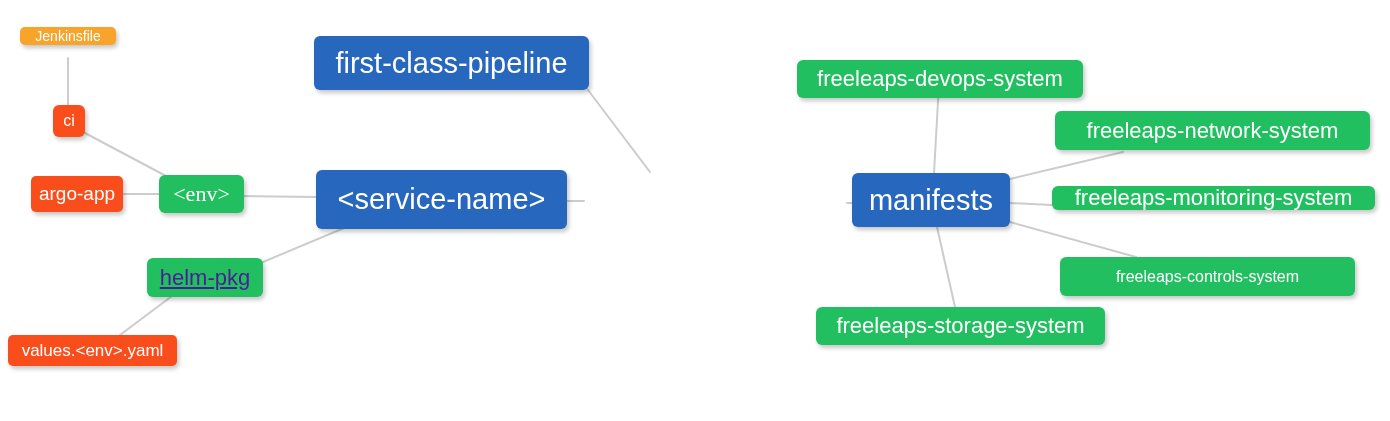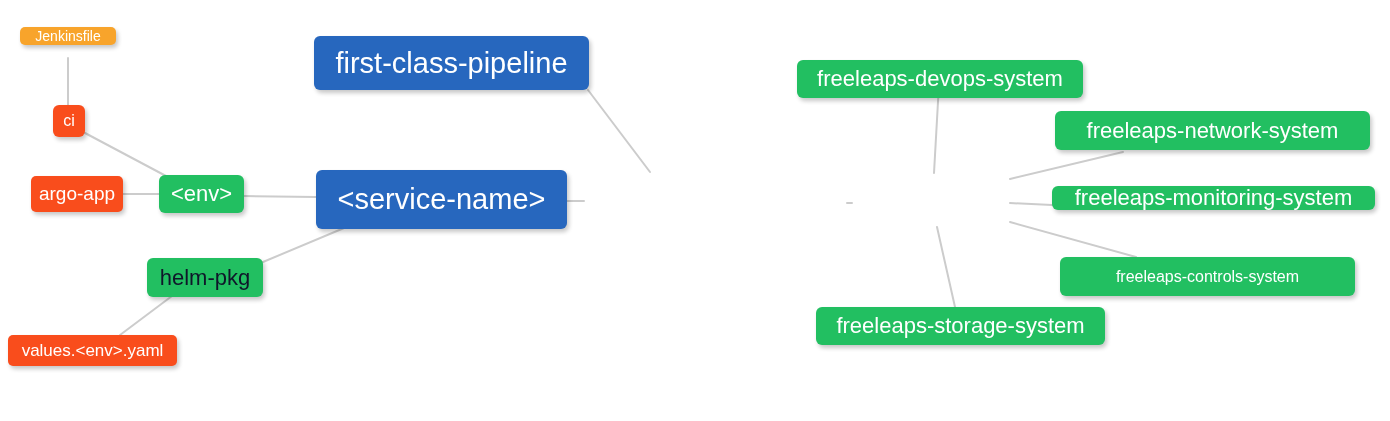--- a/index.html
+++ b/index.html
@@ -32,21 +32,21 @@
     box-shadow: 2px 3px 4px rgba(0,0,0,0.22);
     box-sizing: border-box;
     padding: 0 8px;
     cursor: default;
     user-select: none;
   }
   
   #n-jenkinsfile { left: 20px;   top: 27px;  width: 96px;  height: 18px; font-size: 14px; border-radius: 5px; }
   #n-ci          { left: 53px;   top: 105px; width: 32px;  height: 32px; font-size: 16px; border-radius: 6px; padding: 8px; }
   #n-argo        { left: 31px;   top: 176px; width: 92px;  height: 36px; font-size: 19px; border-radius: 5px; }
-  #n-env         { left: 159px;  top: 175px; width: 85px;  height: 38px; font-size: 22px; }
+  #n-env         { left: 159px;  top: 175px; width: 85px;  height: 38px; font-size: 22px; font-family: Liberation Serif, serif; }
   #n-helm        { left: 147px;  top: 258px; width: 116px; height: 39px; font-size: 22px; }
   #n-values      { left: 8px;    top: 335px; width: 169px; height: 31px; font-size: 17px; border-radius: 5px; }
   #n-fcp         { left: 314px;  top: 36px;  width: 275px; height: 54px; font-size: 29px; }
   #n-service     { left: 316px;  top: 170px; width: 251px; height: 59px; font-size: 29px; }
   #n-root        { left: 584px;  top: 171px; width: 263px; height: 66px; font-size: 33px; border-radius: 7px; }
   #n-manifests   { left: 852px;  top: 173px; width: 158px; height: 54px; font-size: 29px; }
   #n-devops      { left: 797px;  top: 28px;  width: 286px; height: 38px; font-size: 22px; margin-top: 32px; }
   #n-network     { left: 1055px; top: 111px; width: 315px; height: 39px; font-size: 22px; }
   #n-monitoring  { left: 1052px; top: 186px; width: 323px; height: 24px; font-size: 22px; }
   #n-controls    { left: 1060px; top: 257px; width: 295px; height: 39px; font-size: 16px; }
@@ -71,23 +71,24 @@
     <line class="edge" x1="1010" y1="179" x2="1123" y2="152" stroke="#cccccc" stroke-width="2" stroke-linecap="round"></line>
     <line class="edge" x1="1010" y1="203" x2="1052" y2="205" stroke="#cccccc" stroke-width="2" stroke-linecap="round"></line>
     <line class="edge" x1="1010" y1="222" x2="1136" y2="257" stroke="#cccccc" stroke-width="2" stroke-linecap="round"></line>
     <line class="edge" x1="937" y1="227" x2="955" y2="307" stroke="#cccccc" stroke-width="2" stroke-linecap="round"></line>
   </svg>
 
   <div class="node" id="n-jenkinsfile" style="background-color: rgb(248, 164, 43); color: rgb(255, 255, 255);">Jenkinsfile</div>
   <div class="node" id="n-ci" style="background-color: rgb(249, 77, 28); color: rgb(255, 255, 255);">ci</div>
   <div class="node" id="n-argo" style="background-color: rgb(249, 77, 28); color: rgb(255, 255, 255);">argo-app</div>
   <div class="node" id="n-env" style="background-color: rgb(34, 191, 97); color: rgb(255, 255, 255);">&lt;env&gt;</div>
-  <div class="node" id="n-helm" style="background-color: rgb(34, 191, 97); color: #0f172a;">helm-pkg</div>
+  <div class="node" id="n-helm" style="background-color: rgb(34, 191, 97); color: #4c1d95; text-decoration: underline;">helm-pkg</div>
   <div class="node" id="n-values" style="background-color: rgb(249, 77, 28); color: rgb(255, 255, 255);">values.&lt;env&gt;.yaml</div>
   <div class="node" id="n-fcp" style="background-color: rgb(39, 103, 190); color: rgb(255, 255, 255);">first-class-pipeline</div>
   <div class="node" id="n-service" style="background-color: rgb(39, 103, 190); color: rgb(255, 255, 255);">&lt;service-name&gt;</div>
+  <div class="node" id="n-manifests" style="background-color: rgb(39, 103, 190); color: rgb(255, 255, 255);">manifests</div>
   <div class="node" id="n-devops" style="background-color: rgb(34, 191, 97); color: rgb(255, 255, 255);">freeleaps-devops-system</div>
   <div class="node" id="n-network" style="background-color: rgb(34, 191, 97); color: rgb(255, 255, 255);">freeleaps-network-system</div>
   <div class="node" id="n-monitoring" style="background-color: rgb(34, 191, 97); color: rgb(255, 255, 255);">freeleaps-monitoring-system</div>
   <div class="node" id="n-controls" style="background-color: rgb(34, 191, 97); color: rgb(255, 255, 255);">freeleaps-controls-system</div>
   <div class="node" id="n-storage" style="background-color: rgb(34, 191, 97); color: rgb(255, 255, 255);">freeleaps-storage-system</div>
 
 </div>
 
 </body></html>

